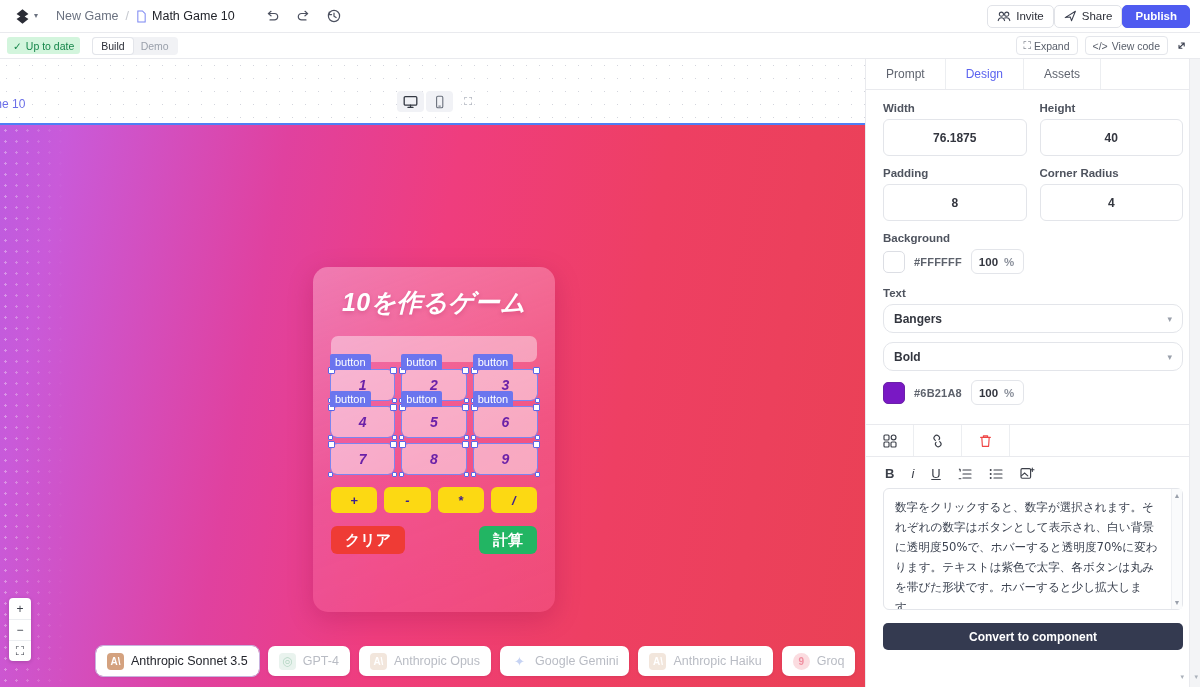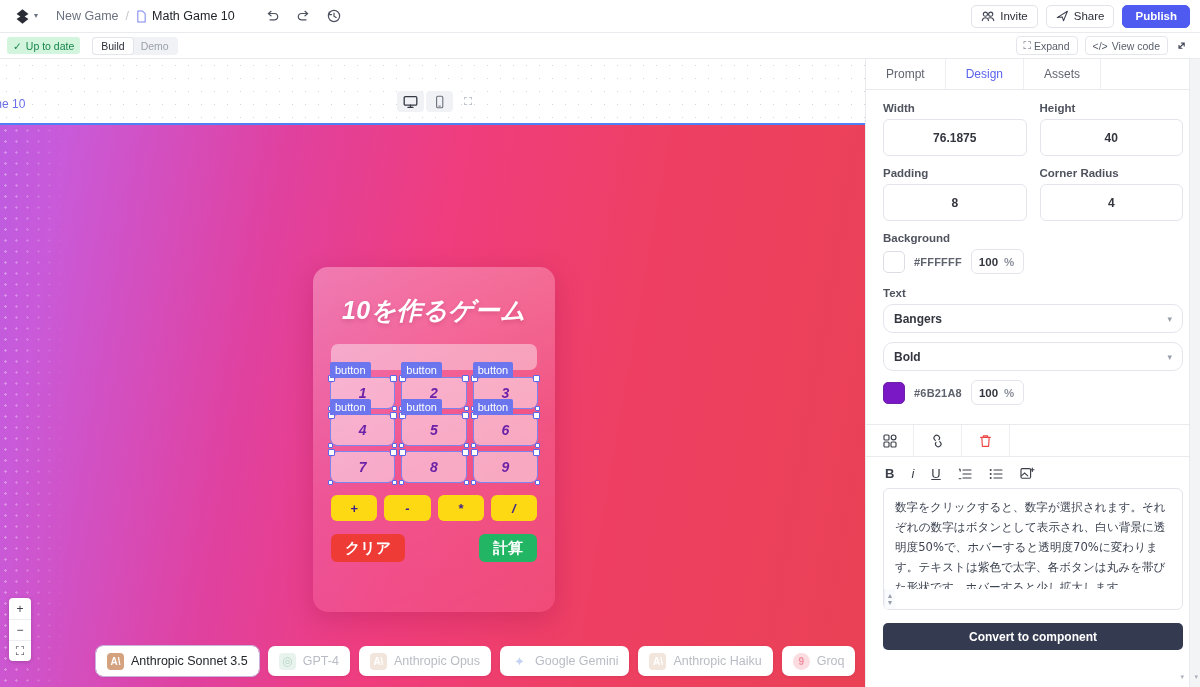--- a/index.html
+++ b/index.html
@@ -22,21 +22,21 @@
   .logo-wrap { display: flex; align-items: center; gap: 3px; padding: 0 6px 0 4px; cursor: pointer; }
   .logo-mark { width: 17px; height: 17px; display: block; }
   .chev { font-size: 8px; color: #6b7280; line-height: 1; }
   .crumbs { display: flex; align-items: center; gap: 7px; margin-left: 12px; font-size: 12.5px; }
   .crumb-muted { color: #6b7280; }
   .crumb-sep { color: #c4c7ce; }
   .crumb-file { display: flex; align-items: flex-end; gap: 5px; color: #22242b; }
   .file-ic { width: 11px; height: 13px; }
   .hist-tools { display: flex; align-items: center; gap: 16px; margin-left: 30px; }
   .hist-tools svg { display: block; cursor: pointer; }
-  .topbar-right { margin-left: auto; display: flex; gap: 8px; }
+  .topbar-right { margin-left: auto; display: flex; }
   .tb-btn {
     height: 23px; padding: 0 9px; border: 1px solid #e1e3e8; border-radius: 5px;
     background: #fff; color: #2c2f38; font-size: 11.5px; display: flex; align-items: center; gap: 5px;
     cursor: pointer; font-family: inherit;
   }
   .tb-btn.primary { background: #4f5bf0; border-color: #4f5bf0; color: #fff; padding: 0 12px; font-weight: 600; }
 
   
   .subbar {
     height: 26px; min-height: 26px; background: #fff;
@@ -91,21 +91,21 @@
     pointer-events: none;
   }
 
   
   .game-card {
     position: absolute; left: 313px; top: 142px; width: 242px; height: 345px;
     border-radius: 15px;
     background: linear-gradient(160deg, rgba(255,255,255,.28), rgba(255,255,255,.07) 55%, rgba(255,255,255,.02));
     background-color: rgba(244, 92, 150, .30);
     box-shadow: 0 7px 26px rgba(120, 10, 60, .22);
-    padding: 27px 18px;
+    padding: 19px 18px;
     display: flex; flex-direction: column;
   }
   .game-title {
     text-align: center; color: #fff; font-size: 25px; font-weight: 700;
     font-style: italic; letter-spacing: .5px; margin-bottom: 17px;
     text-shadow: 0 2px 4px rgba(150,20,70,.25);
   }
   .display-field {
     height: 26px; border-radius: 7px; background: rgba(255,255,255,.42);
     margin-bottom: 3px;
@@ -195,21 +195,21 @@
   }
   .select .caret { margin-left: auto; color: #9aa0ab; font-size: 9px; }
   .sec-label { font-size: 11.5px; color: #4e535e; margin: 3px 0 5px; }
 
   
   .icon-strip { display: flex; border-top: 1px solid #e9eaee; border-bottom: 1px solid #e9eaee; margin-top: 19px; }
   .icon-cell { width: 48px; height: 31px; display: flex; align-items: center; justify-content: center; border-right: 1px solid #eceef1; cursor: pointer; }
   .icon-cell.grow { flex: 1; border-right: none; }
   .fmt-bar { display: flex; align-items: center; gap: 17px; padding: 9px 19px 7px; }
   .fmt-bar span { font-size: 13px; color: #3b3f49; cursor: pointer; }
-  .ta-wrap { margin: 0 17px; border: 1px solid #e3e5ea; border-radius: 6px; height: 122px; position: relative; display: flex; flex-direction: column; }
+  .ta-wrap { margin: 0 17px; border: 1px solid #e3e5ea; border-radius: 6px; height: 122px; position: relative; display: flex; }
   .ta-text {
     flex: 1; padding: 9px 11px; font-size: 11.6px; line-height: 1.72; color: #3b4250;
     overflow: hidden; font-family: "DejaVu Sans", sans-serif;
   }
   .ta-scroll { width: 11px; border-left: 1px solid #eef0f3; background: #fafbfc; display: flex; flex-direction: column; justify-content: space-between; align-items: center; padding: 3px 0; }
   .ta-scroll i { font-size: 7px; color: #9aa0ab; font-style: normal; }
   .convert-btn {
     margin: 13px 17px 0; height: 27px; background: #343a50; color: #fff; border: none; border-radius: 5px;
     font-size: 12px; font-weight: 700; cursor: pointer; font-family: inherit;
   }

